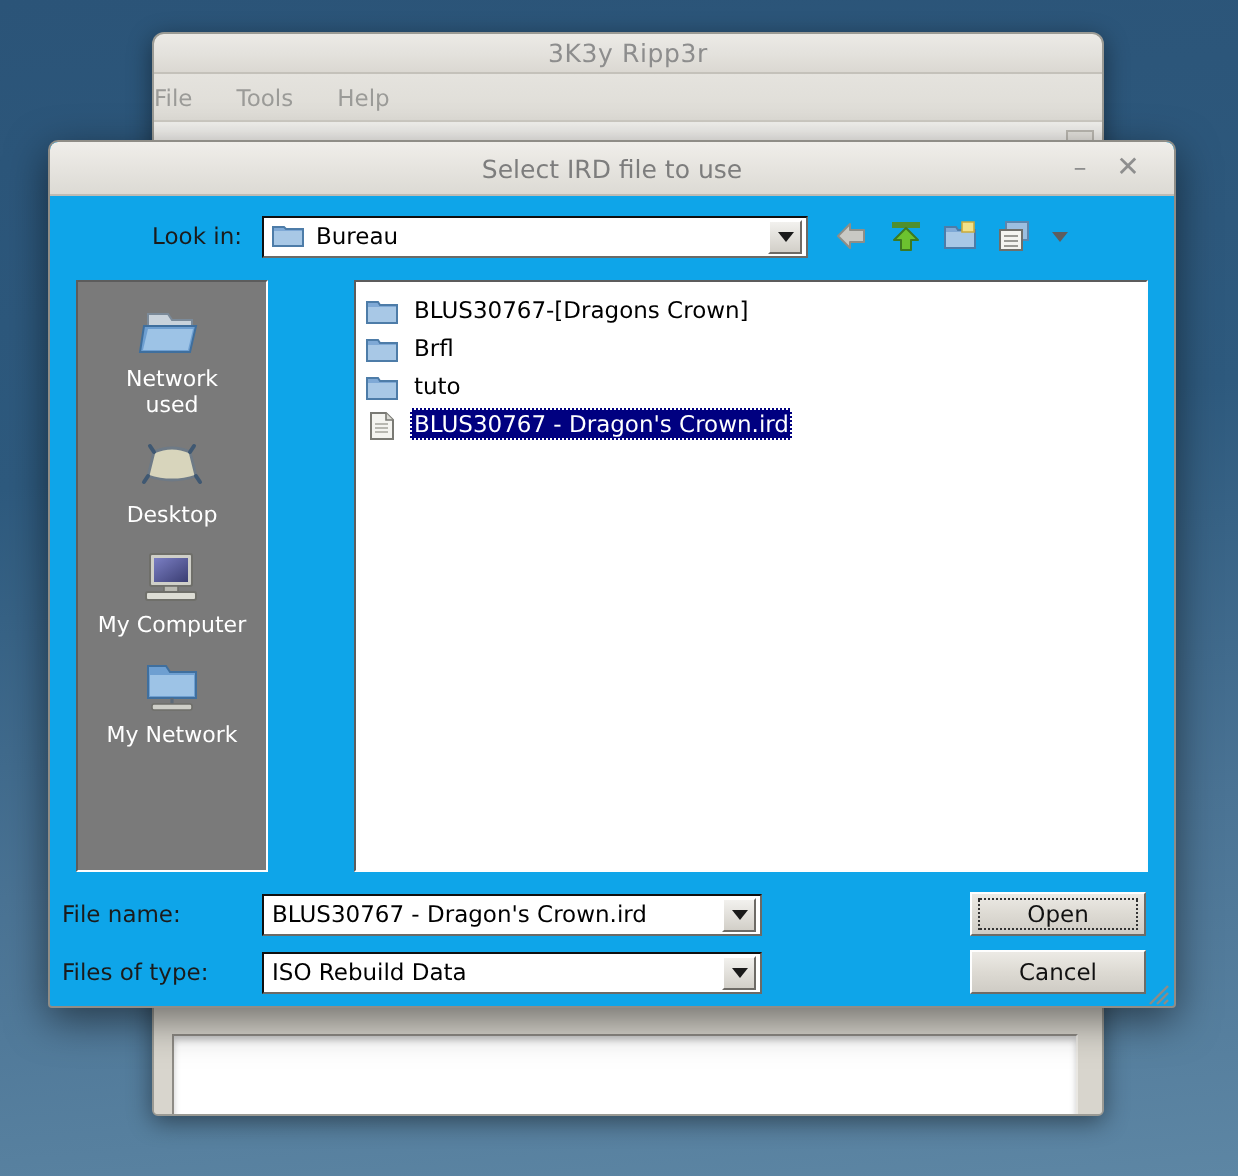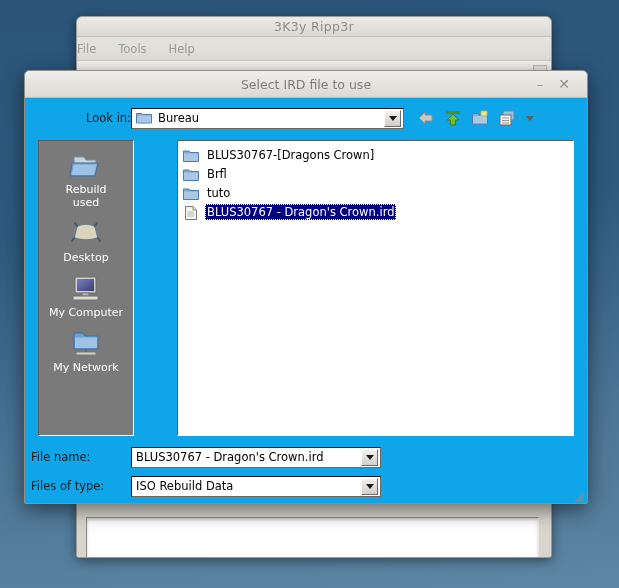--- a/index.html
+++ b/index.html
@@ -109,21 +109,21 @@
   #btn-close { right: 14px; font-size: 14px; }
 
   #dialog-body { padding: 0; position: relative; height: 406px; }
 
   
   #lookin-row {
     position: absolute; left: 0; top: 6px; right: 0; height: 28px;
     display: flex; align-items: center;
   }
   #lookin-label {
-    width: 106px; text-align: right; 
+    width: 106px; text-align: right; padding-right: 10px;
     font-size: 11.5px; color: #1b1b1b;
   }
   #lookin-combo {
     width: 273px; height: 21px;
     background: #ffffff;
     border: 1px solid #0f0f0f;
     border-right-color: #6c6a66; border-bottom-color: #6c6a66;
     display: flex; align-items: center; position: relative;
   }
   #lookin-combo-icon { margin: 0 6px 0 4px; }
@@ -317,21 +317,21 @@
     <div id="places-sidebar">
 
       <div class="place-item">
         <span class="place-icon">
           <svg width="36" height="30" viewBox="0 0 36 30">
             <path d="M6 6 L16 6 L18 9 L28 9 L28 13 L6 13 Z" fill="#c9d3dc" stroke="#7b8a99" stroke-width="1"></path>
             <path d="M4 12 L30 12 L27 25 L2 25 Z" fill="#6e9fd1" stroke="#3f6f9e" stroke-width="1"></path>
             <path d="M6 13.5 L28.5 13.5 L26 24 L3.5 24 Z" fill="#9dc3e6"></path>
           </svg>
         </span>
-        <span class="place-label"><span>Rebuild</span><br><span>used</span></span>
+        <span class="place-label"><span>Network</span><br><span>used</span></span>
       </div>
 
       <div class="place-item">
         <span class="place-icon">
           <svg width="36" height="26" viewBox="0 0 36 26">
             <path d="M9 7 Q18 3 27 7 L30 19 Q18 23 6 19 Z" fill="#d8d5bc" stroke="#6e7a86" stroke-width="1.4"></path>
             <path d="M6 19 L4 22" stroke="#3f5872" stroke-width="2" stroke-linecap="round"></path>
             <path d="M30 19 L32 22" stroke="#3f5872" stroke-width="2" stroke-linecap="round"></path>
             <path d="M9 7 L7 4" stroke="#3f5872" stroke-width="2" stroke-linecap="round"></path>
             <path d="M27 7 L29 4" stroke="#3f5872" stroke-width="2" stroke-linecap="round"></path>
@@ -433,20 +433,24 @@
         <span class="form-label">Files of type:</span>
         <div class="form-combo">
           <span class="form-combo-text">ISO Rebuild Data</span>
           <span class="combo-arrow-btn">
             <span class="tri-down"></span>
           </span>
         </div>
       </div>
     </div>
 
+    <div id="action-buttons">
+      <div class="dlg-button focused">Open</div>
+      <div class="dlg-button">Cancel</div>
+    </div>
 
     <span id="resize-grip">
       <svg width="14" height="14" viewBox="0 0 14 14">
         <line x1="13" y1="4" x2="4" y2="13" stroke="#8e8b85" stroke-width="1.2"></line>
         <line x1="13" y1="7.5" x2="7.5" y2="13" stroke="#8e8b85" stroke-width="1.2"></line>
         <line x1="13" y1="11" x2="11" y2="13" stroke="#8e8b85" stroke-width="1.2"></line>
       </svg>
     </span>
 
   </div>

